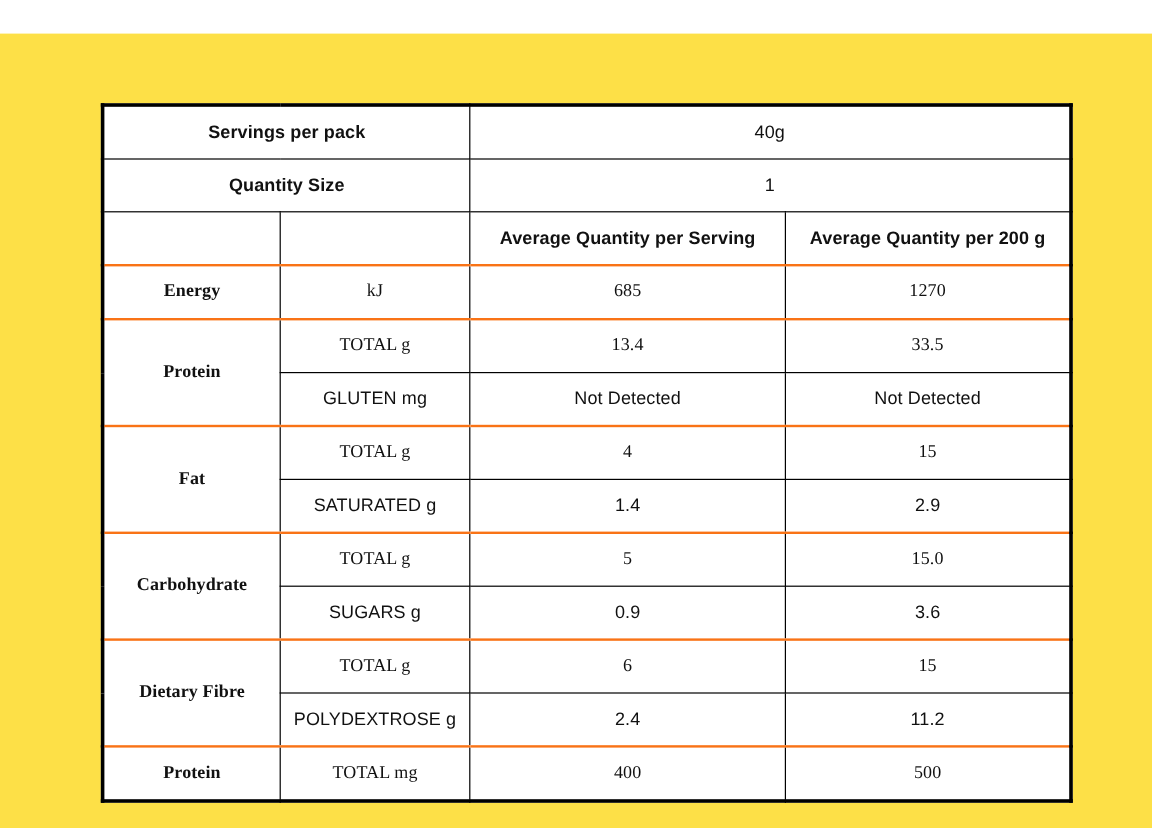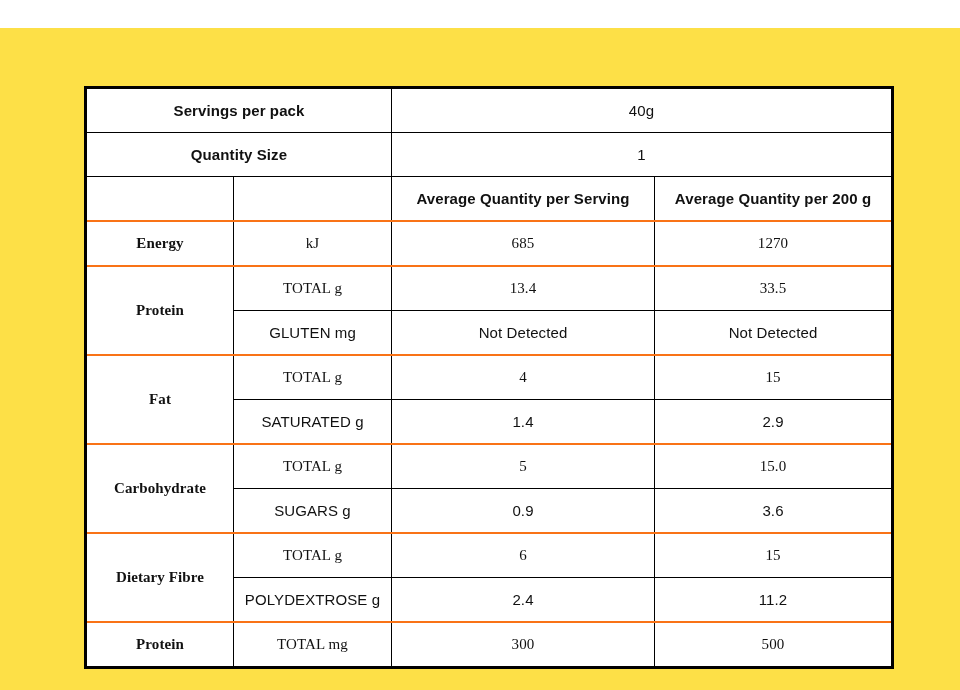--- a/index.html
+++ b/index.html
@@ -129,18 +129,18 @@
       </tr>
       <tr>
         <td>POLYDEXTROSE g</td>
         <td>2.4</td>
         <td>11.2</td>
       </tr>
 
       <tr class="group-start">
         <td class="bold">Protein</td>
         <td>TOTAL mg</td>
-        <td>300</td>
+        <td>400</td>
         <td>500</td>
       </tr>
     </tbody>
   </table>
 </div>
 
 </body></html>

